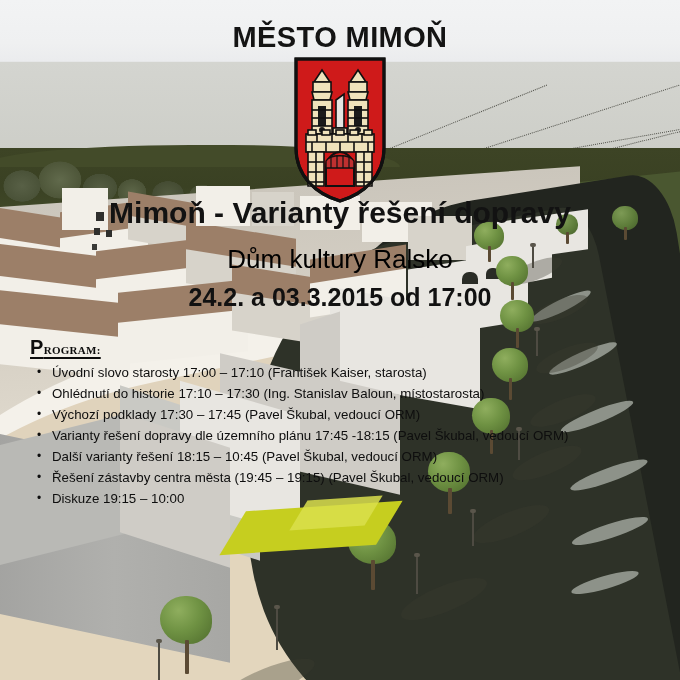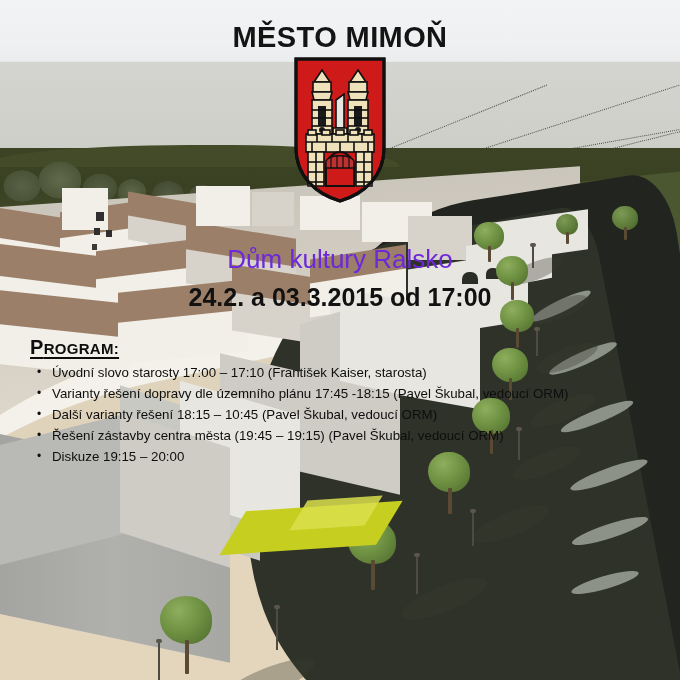--- a/index.html
+++ b/index.html
@@ -170,39 +170,39 @@
     font-size:29px;font-weight:bold;color:#141414;letter-spacing:.4px;
     font-family:"Liberation Sans",sans-serif;
   }
   .main-title{
     position:absolute;left:0;top:196px;width:680px;text-align:center;
     font-size:30px;font-weight:bold;color:#121212;
     font-family:"Liberation Sans",sans-serif;
   }
   .venue{
     position:absolute;left:0;top:244px;width:680px;text-align:center;
-    font-size:26px;font-weight:normal;color:#6d28d9;
+    font-size:26px;font-weight:normal;color:#000000;
     font-family:"Liberation Sans",sans-serif;
   }
   .dates{
     position:absolute;left:0;top:283px;width:680px;text-align:center;
     font-size:25px;font-weight:bold;color:#111;
     font-family:"Liberation Sans",sans-serif;
   }
 
   .program-block{position:absolute;left:30px;top:336px;width:630px;}
   .program-head{
     display:inline-block;
     font-size:20px;font-weight:bold;color:#0d0d0d;
     text-decoration:underline;text-underline-offset:3px;
     letter-spacing:.3px;
     font-family:"Liberation Sans",sans-serif;
   }
   .program-head .cap{font-size:20px;}
-  .program-head .sc{font-size:15px;}
+  .program-head .sc{font-size:11px;font-family:Liberation Serif, serif;}
   .program-list{list-style:none;margin:6px 0 0 0;padding:0;}
   .program-list li{
     position:relative;
     padding-left:22px;
     margin:0 0 5px 0;
     font-size:13.3px;line-height:16px;color:#0e0e0e;
     font-family:"Liberation Sans",sans-serif;
     max-width:560px;
   }
   .program-list li:before{
@@ -433,27 +433,30 @@
         <line x1="39" y1="101" x2="39" y2="112"></line>
           <line x1="45" y1="99" x2="45" y2="112"></line>
         <line x1="51" y1="99" x2="51" y2="112"></line>
           <line x1="57" y1="101" x2="57" y2="112"></line>
       </g>
 
       <path d="M4 3 H92 V92 C92 120 72 138 48 145 C24 138 4 120 4 92 Z" fill="none" stroke="#101010" stroke-width="3"></path>
     </svg>
   </div>
 
+  <div class="main-title">Mimoň - Varianty řešení dopravy</div>
   <div class="venue">Dům kultury Ralsko</div>
   <div class="dates">24.2. a 03.3.2015 od 17:00</div>
 
   <div class="program-block">
     <div class="program-head"><span class="cap">P</span><span class="sc">ROGRAM:</span></div>
     <ul class="program-list">
       <li>Úvodní slovo starosty 17:00 – 17:10 (František Kaiser, starosta)</li>
+      <li>Ohlédnutí do historie 17:10 – 17:30 (Ing. Stanislav Baloun, místostarosta)</li>
+      <li>Výchozí podklady 17:30 – 17:45 (Pavel Škubal, vedoucí ORM)</li>
       <li>Varianty řešení dopravy dle územního plánu 17:45 -18:15 (Pavel Škubal, vedoucí ORM)</li>
       <li>Další varianty řešení 18:15 – 10:45 (Pavel Škubal, vedoucí ORM)</li>
       <li>Řešení zástavby centra města (19:45 – 19:15) (Pavel Škubal, vedoucí ORM)</li>
-      <li>Diskuze 19:15 – 20:00</li>
+      <li>Diskuze 19:15 – 10:00</li>
     </ul>
   </div>
 
 </div>
 
 </body></html>

